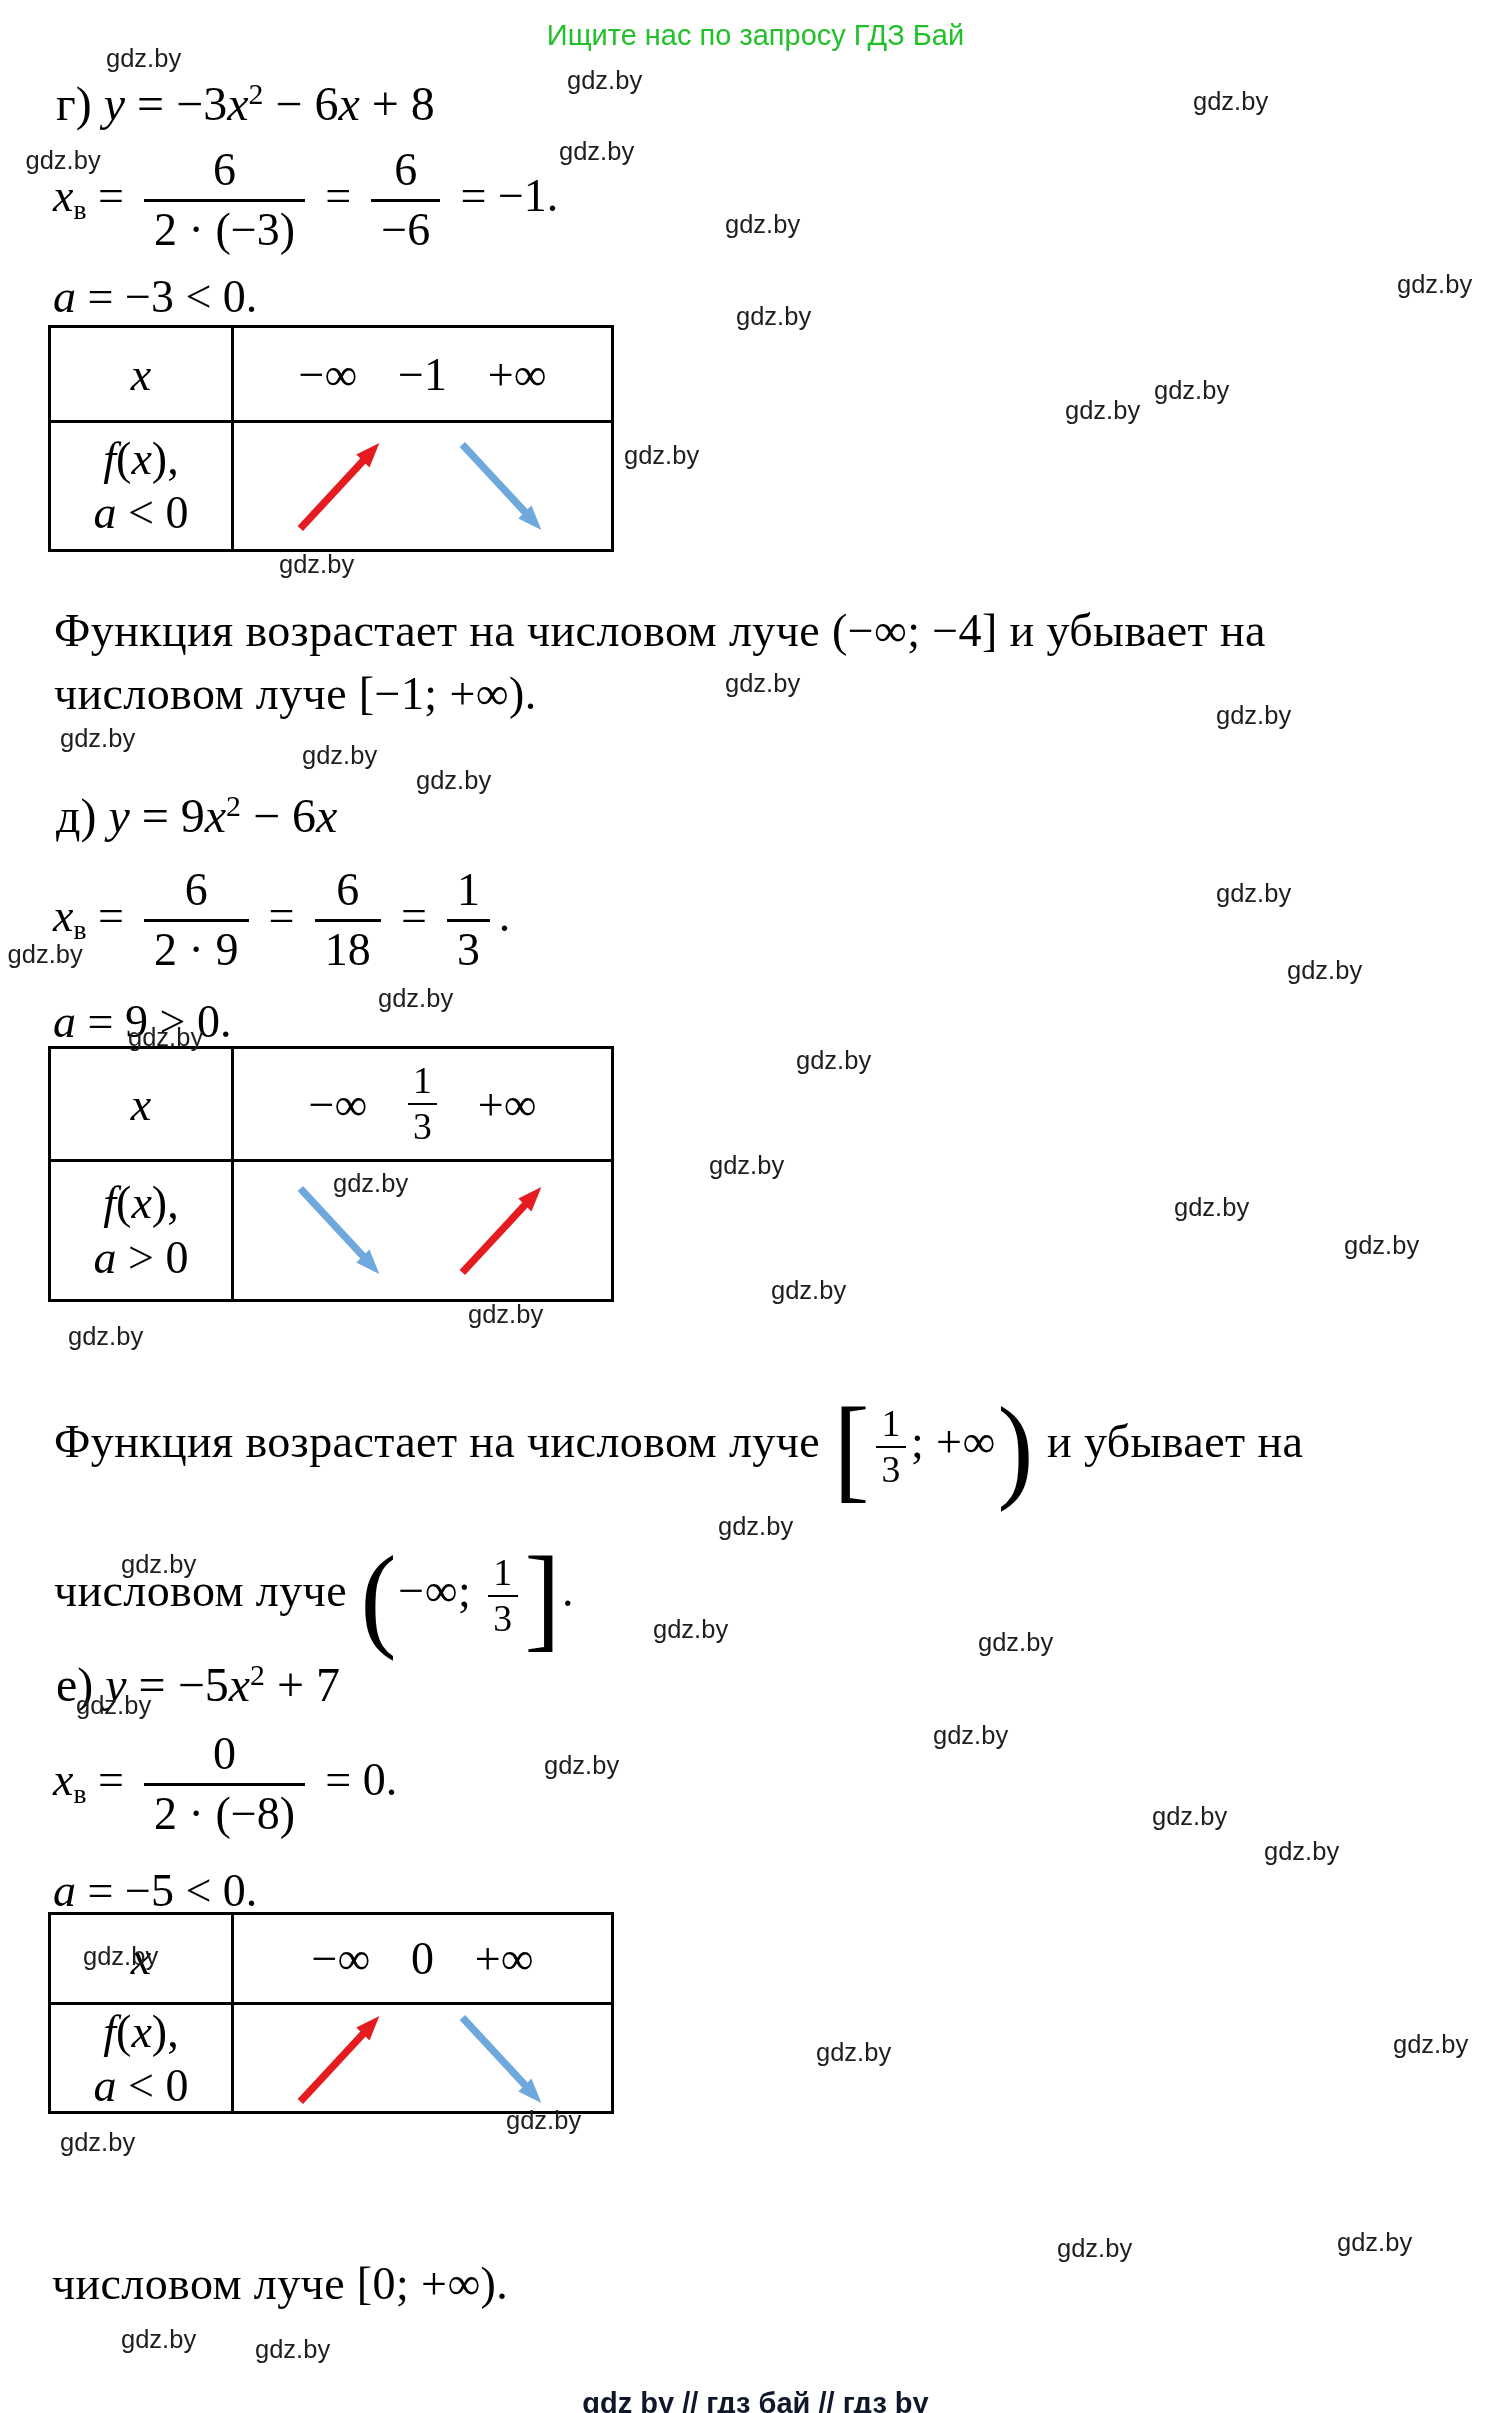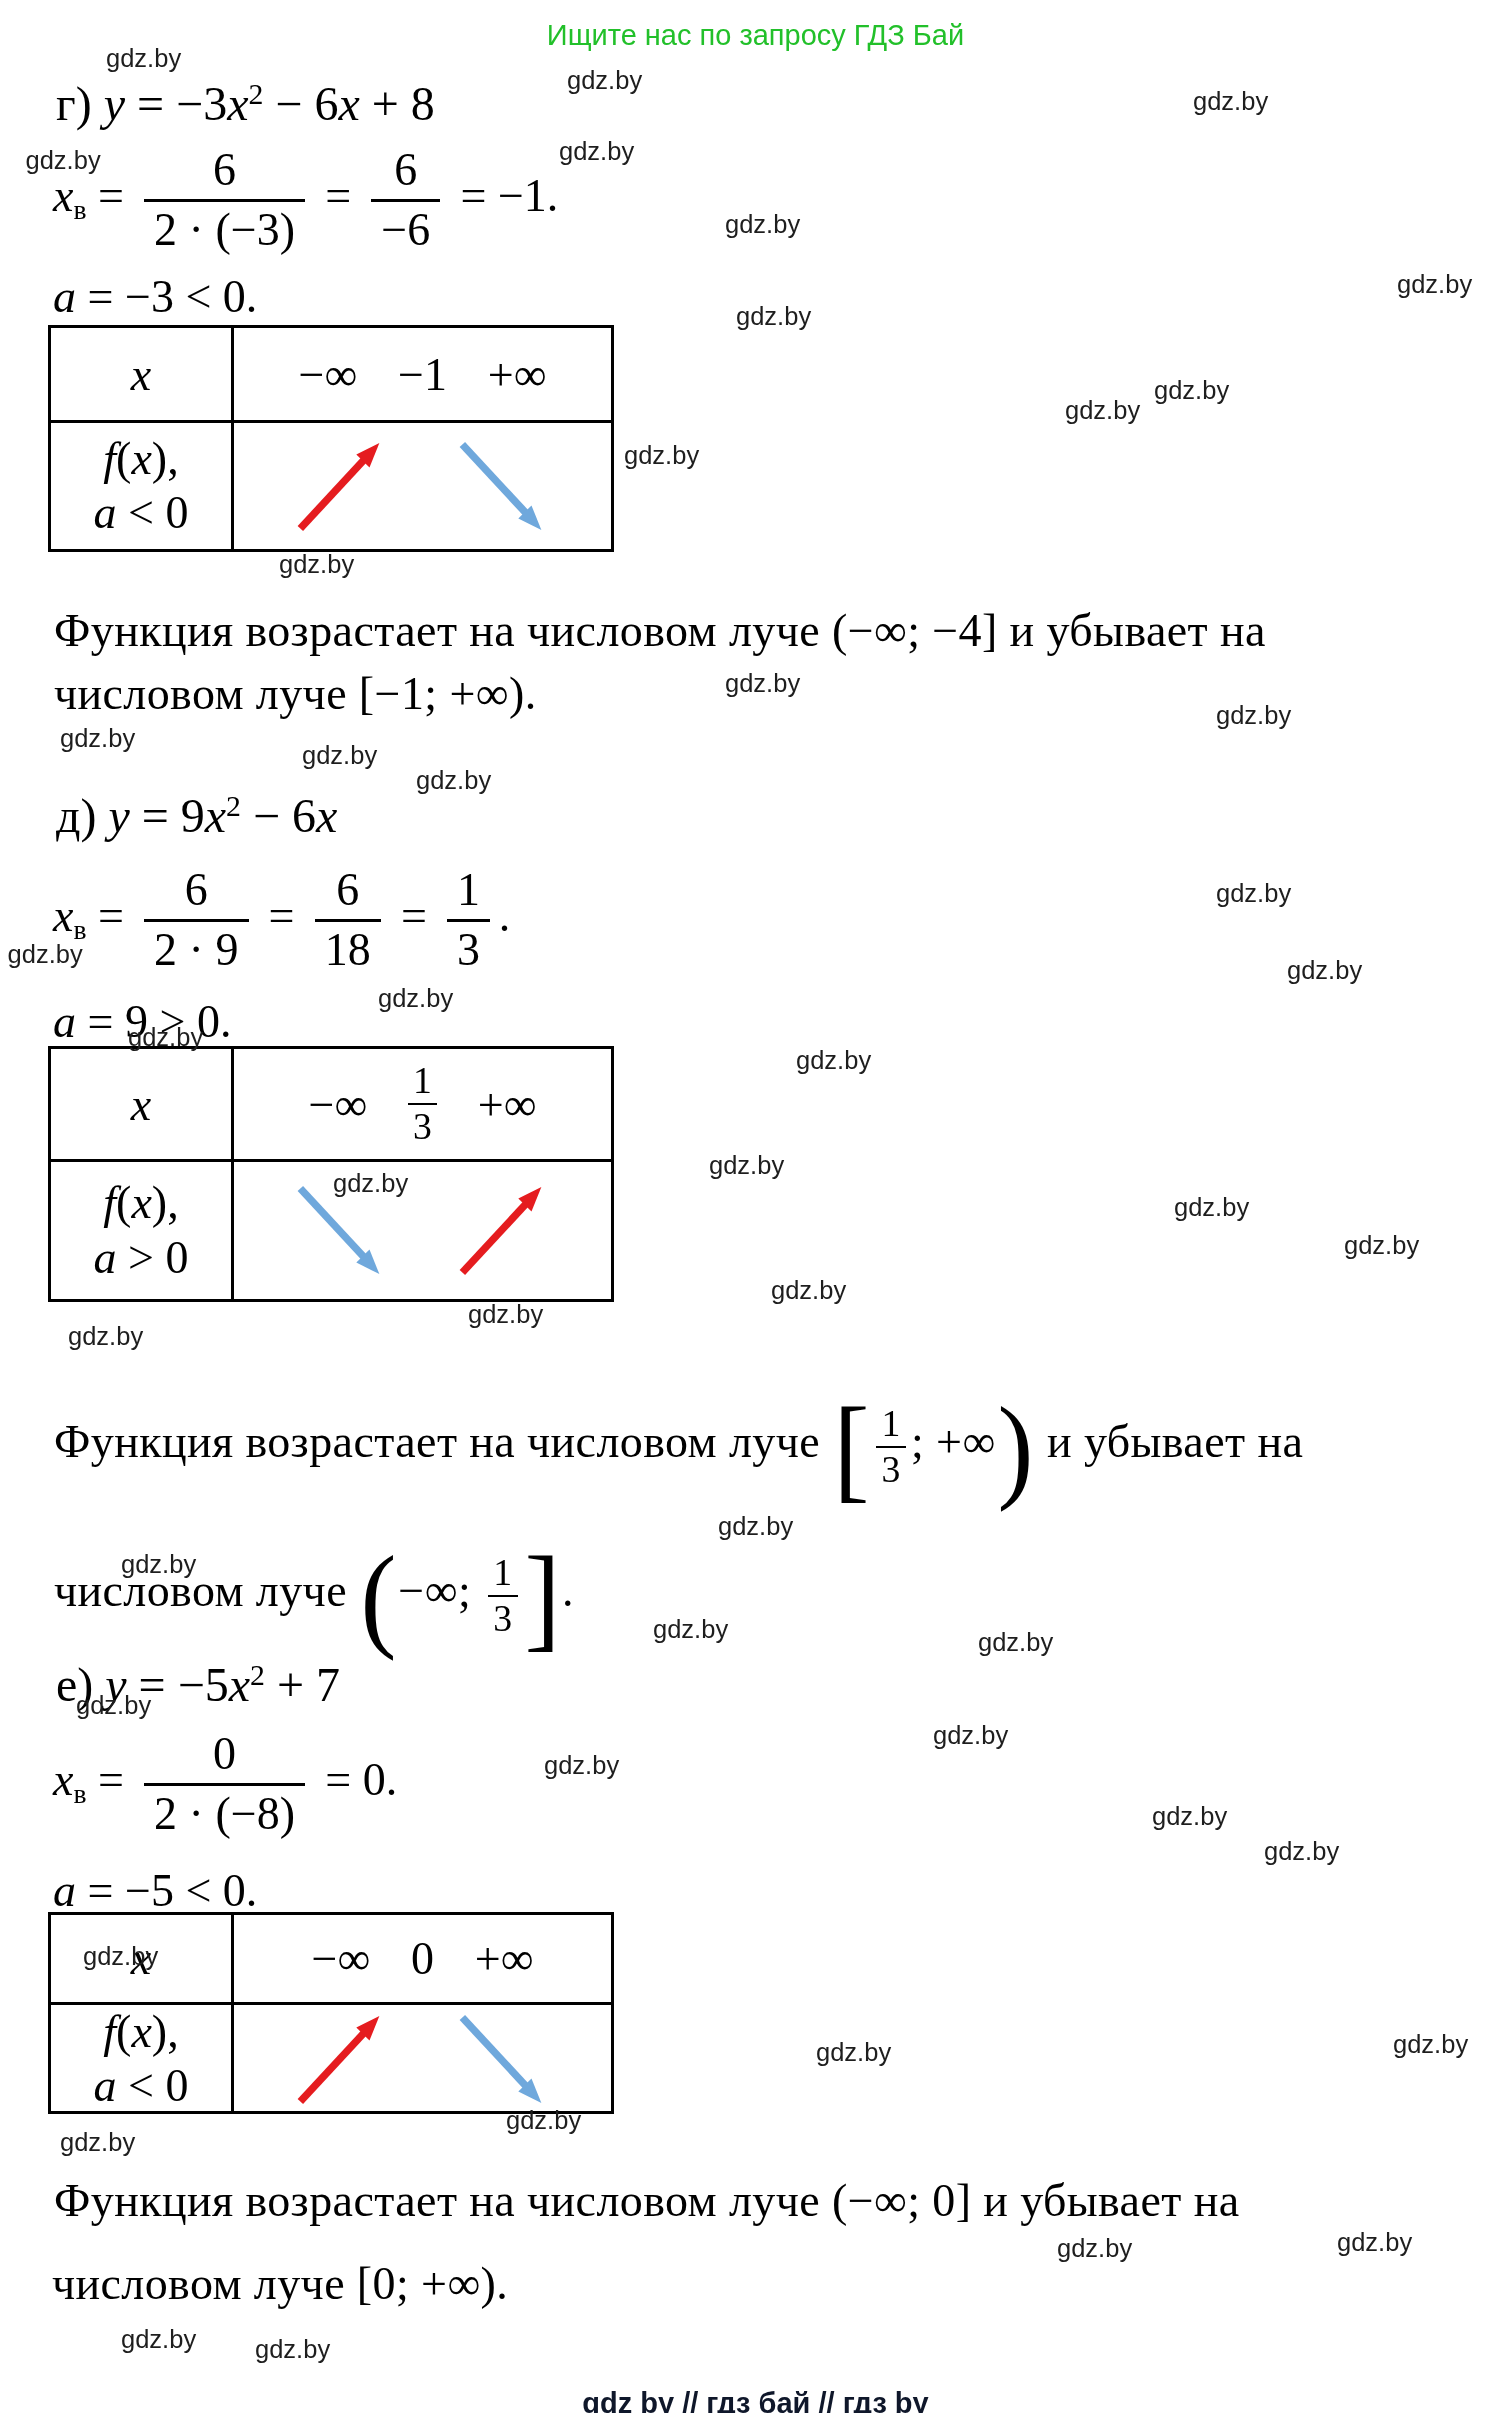--- a/index.html
+++ b/index.html
@@ -126,21 +126,20 @@
             <polygon points="106,12 94,42 78,26" fill="#e51c1f"></polygon>
           </svg>
         <svg class="arrow-svg" viewBox="0 0 120 130" width="107" height="107">
             <line x1="10" y1="14" x2="88" y2="98" stroke="#6fa8dc" stroke-width="9"></line>
             <polygon points="106,118 94,88 78,104" fill="#6fa8dc"></polygon>
           </svg>
       </div>
     </div>
   </div>
 
-  <div class="abs sent" style="left: 54px; top: 2174px; white-space: pre;"><span>Функция возрастает на числовом луче (−∞; 0] и убывает на</span></div>
   <div class="abs sent" style="left: 52px; top: 2257px; white-space: pre; text-align: center;"><span>числовом луче [0; +∞).</span></div>
 
   <div id="ftr" class="banner" style="top: 2371px; color: #0f172a; font-weight: bold;">gdz by  //  гдз бай  //  гдз by</div>
 
   <div id="wm-layer">
       <span class="wm" style="left: 106px; top: 44px; color: rgb(30, 30, 30);">gdz.by</span>
       <span class="wm" style="left: 567px; top: 66px; color: rgb(30, 30, 30);">gdz.by</span>
       <span class="wm" style="left: 25.5px; top: 146px; color: rgb(30, 30, 30);">gdz.by</span>
       <span class="wm" style="left: 559px; top: 137px; color: rgb(30, 30, 30);">gdz.by</span>
       <span class="wm" style="left: 1193px; top: 87px; color: rgb(30, 30, 30);">gdz.by</span>

